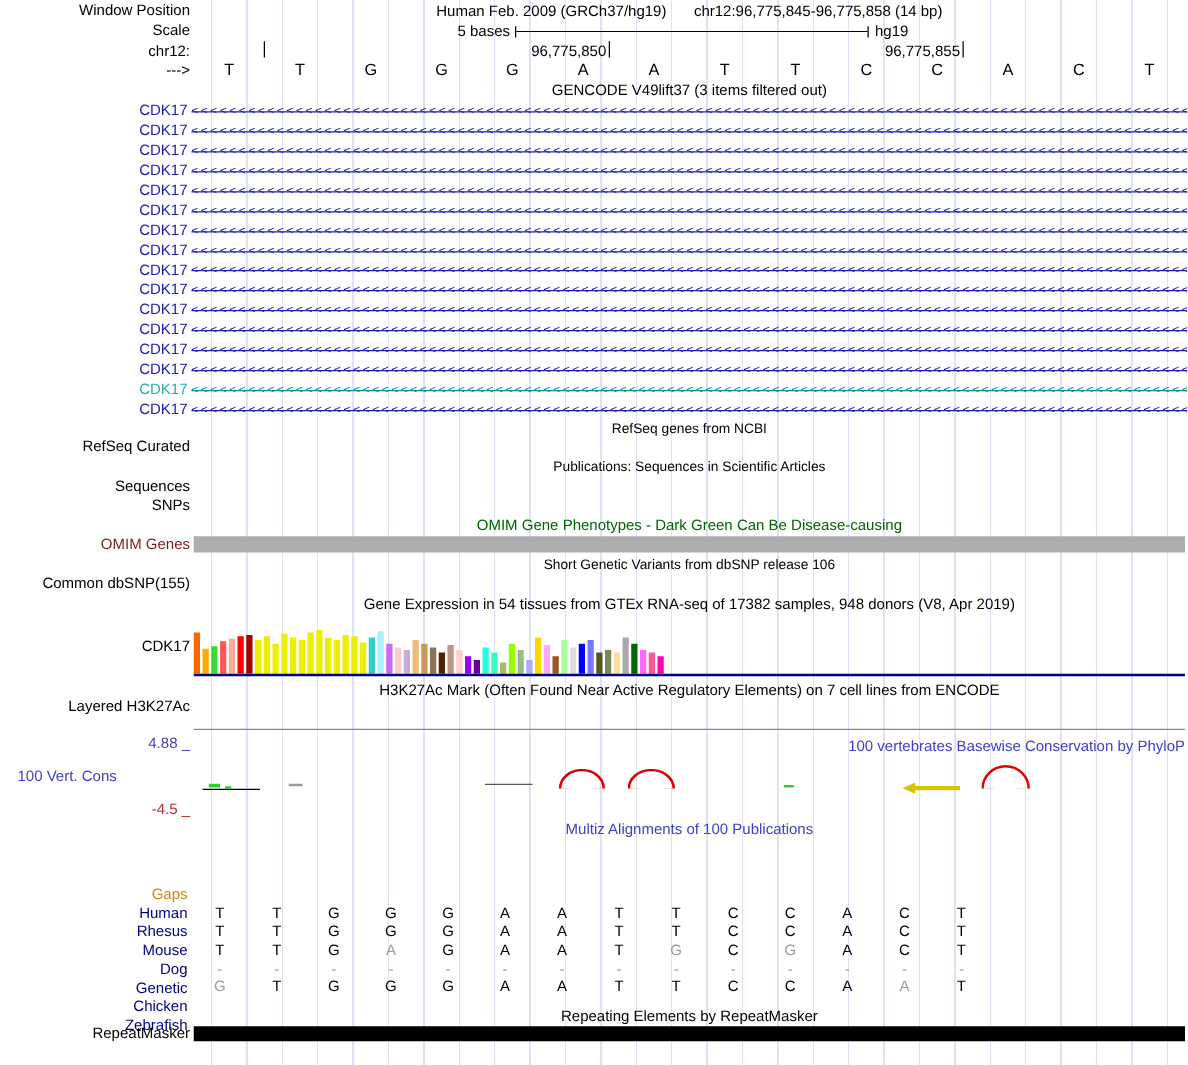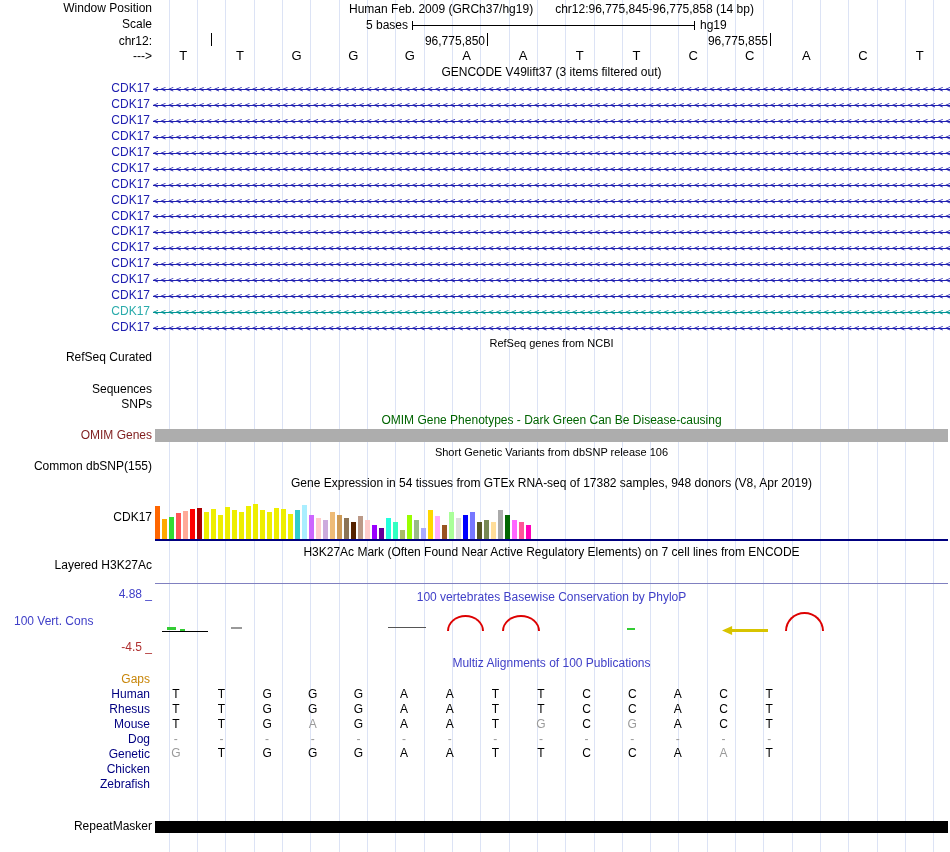--- a/index.html
+++ b/index.html
@@ -29,21 +29,21 @@
   .gene-track{position:relative;flex:1;overflow:hidden}
   .gene-line{position:absolute;left:0;right:0;top:50%;height:1px}
   .gene-arrows{position:absolute;left:0;right:0;top:0;bottom:0;display:flex;align-items:center;
     font-family:"DejaVu Sans Mono",monospace;font-size:9px;letter-spacing:2.2px;overflow:hidden;white-space:nowrap}
   #gtex-chart{position:absolute;left:155px;top:495px;width:793px;height:44px}
   .gtex-bar{position:absolute;bottom:0;width:5px}
   #phylop-track{position:absolute;left:0;top:0;width:950px;height:852px}
   .cons-line,.cons-bar{position:absolute}
   .cons-hump{position:absolute;border-style:solid;border-width:2px 2px 0 2px;border-radius:50% 50% 0 0/100% 100% 0 0}
   .cons-arrow{position:absolute;clip-path:polygon(0 50%,22% 0,22% 32%,100% 32%,100% 68%,22% 68%,22% 100%)}
-  #multiz-rows{position:absolute;left:0;top:672px;width:792px}
+  #multiz-rows{position:absolute;left:0;top:708px;width:792px}
   .mz-row{display:flex;height:14.9px;align-items:center}
   .mz-label{width:153px;text-align:right;padding-right:3px;font-size:12px;color:#000080;white-space:nowrap}
   .mz-cells{flex:1;display:flex;height:100%}
   .mz-cell{flex:1;text-align:center;font-size:12px;line-height:14.9px}
 </style>
 </head>
 <body>
 
 <div id="page">
   <div id="gridlines"></div>
@@ -197,20 +197,21 @@
           <div class="gene-line" style="background: rgb(32, 32, 176);"></div>
           <div class="gene-arrows" style="color: rgb(32, 32, 176);">&lt;&lt;&lt;&lt;&lt;&lt;&lt;&lt;&lt;&lt;&lt;&lt;&lt;&lt;&lt;&lt;&lt;&lt;&lt;&lt;&lt;&lt;&lt;&lt;&lt;&lt;&lt;&lt;&lt;&lt;&lt;&lt;&lt;&lt;&lt;&lt;&lt;&lt;&lt;&lt;&lt;&lt;&lt;&lt;&lt;&lt;&lt;&lt;&lt;&lt;&lt;&lt;&lt;&lt;&lt;&lt;&lt;&lt;&lt;&lt;&lt;&lt;&lt;&lt;&lt;&lt;&lt;&lt;&lt;&lt;&lt;&lt;&lt;&lt;&lt;&lt;&lt;&lt;&lt;&lt;&lt;&lt;&lt;&lt;&lt;&lt;&lt;&lt;&lt;&lt;&lt;&lt;&lt;&lt;&lt;&lt;&lt;&lt;&lt;&lt;&lt;&lt;&lt;&lt;&lt;&lt;&lt;&lt;&lt;&lt;&lt;&lt;&lt;&lt;&lt;&lt;&lt;&lt;&lt;&lt;&lt;&lt;&lt;&lt;&lt;&lt;&lt;&lt;&lt;&lt;&lt;&lt;&lt;&lt;&lt;&lt;&lt;&lt;&lt;&lt;&lt;&lt;&lt;&lt;&lt;&lt;&lt;&lt;&lt;&lt;&lt;&lt;&lt;&lt;&lt;&lt;&lt;&lt;&lt;&lt;</div>
         </div>
       </div>
     </div>
 
   <div class="ctitle sm" style="top:337px">RefSeq genes from NCBI</div>
   <div class="hline" style="left:155px;top:354px;width:793px;height:2px"></div>
   <div class="lbl" style="top:351px">RefSeq Curated</div>
 
+  <div class="ctitle sm" style="top:368px">Publications: Sequences in Scientific Articles</div>
   <div class="lbl" style="top:383px">Sequences</div>
   <div class="lbl" style="top:398px">SNPs</div>
 
   <div class="ctitle" style="top: 414px; color: rgb(0, 100, 0);">OMIM Gene Phenotypes - Dark Green Can Be Disease-causing</div>
   <div class="hline" style="left: 155px; top: 429px; width: 793px; height: 13px; background: rgb(173, 173, 173);"></div>
   <div class="lbl" style="top: 429px; color: #7f1d1d;">OMIM Genes</div>
 
   <div class="ctitle sm" style="top:446px">Short Genetic Variants from dbSNP release 106</div>
   <div class="lbl" style="top:460px">Common dbSNP(155)</div>
 
@@ -272,21 +273,21 @@
       <div class="gtex-bar" style="left: 364px; height: 17px; background: rgb(255, 85, 153);"></div>
       <div class="gtex-bar" style="left: 371px; height: 14px; background: rgb(255, 0, 187);"></div>
     </div>
   <div class="hline" style="left: 155px; top: 539px; width: 793px; height: 2px; background: rgb(0, 0, 128);"></div>
 
   <div class="ctitle" style="top:546px">H3K27Ac Mark (Often Found Near Active Regulatory Elements) on 7 cell lines from ENCODE</div>
   <div class="lbl" style="top:559px">Layered H3K27Ac</div>
   <div class="hline" style="left: 155px; top: 583px; width: 793px; height: 1px; background: rgb(128, 128, 192);"></div>
 
   <div class="lbl" style="top: 588px; color: rgb(64, 64, 200);">4.88 _</div>
-  <div class="ctitle" style="top: 591px; color: rgb(64, 64, 200);">100 vertebrates Basewise Conservation by PhyloP</div>
+  <div class="ctitle" style="top: 591px; color: rgb(64, 64, 200); text-align: right;">100 vertebrates Basewise Conservation by PhyloP</div>
   <div class="lbl-left" style="top: 615px; color: rgb(64, 64, 200);">100 Vert. Cons</div>
   <div id="phylop-track">
       <div class="cons-line" style="left: 162px; top: 631px; width: 46px; height: 1px; background: rgb(0, 0, 0);"></div>
       <div class="cons-bar" style="left: 167px; top: 627px; width: 9px; height: 3px; background: rgb(51, 204, 51);"></div>
       <div class="cons-bar" style="left: 180px; top: 629px; width: 5px; height: 2px; background: rgb(51, 204, 51);"></div>
       <div class="cons-line" style="left: 231px; top: 627px; width: 11px; height: 2px; background: rgb(153, 153, 153);"></div>
       <div class="cons-line" style="left: 388px; top: 627px; width: 38px; height: 1px; background: rgb(85, 85, 85);"></div>
       <div class="cons-hump" style="left: 447px; top: 615px; width: 37px; height: 16px; border-color: rgb(221, 0, 0);"></div>
       <div class="cons-hump" style="left: 502px; top: 615px; width: 38px; height: 16px; border-color: rgb(221, 0, 0);"></div>
       <div class="cons-bar" style="left: 627px; top: 628px; width: 8px; height: 2px; background: rgb(51, 204, 51);"></div>
@@ -444,15 +445,16 @@
           <div class="mz-cell"></div>
           <div class="mz-cell"></div>
           <div class="mz-cell"></div>
           <div class="mz-cell"></div>
           <div class="mz-cell"></div>
           <div class="mz-cell"></div>
         </div>
       </div>
     </div>
 
+  <div class="ctitle" style="top:807px">Repeating Elements by RepeatMasker</div>
   <div class="hline" style="left: 155px; top: 821px; width: 793px; height: 12px; background: rgb(0, 0, 0);"></div>
   <div class="lbl" style="top:820px">RepeatMasker</div>
 </div>
 
 </body></html>

